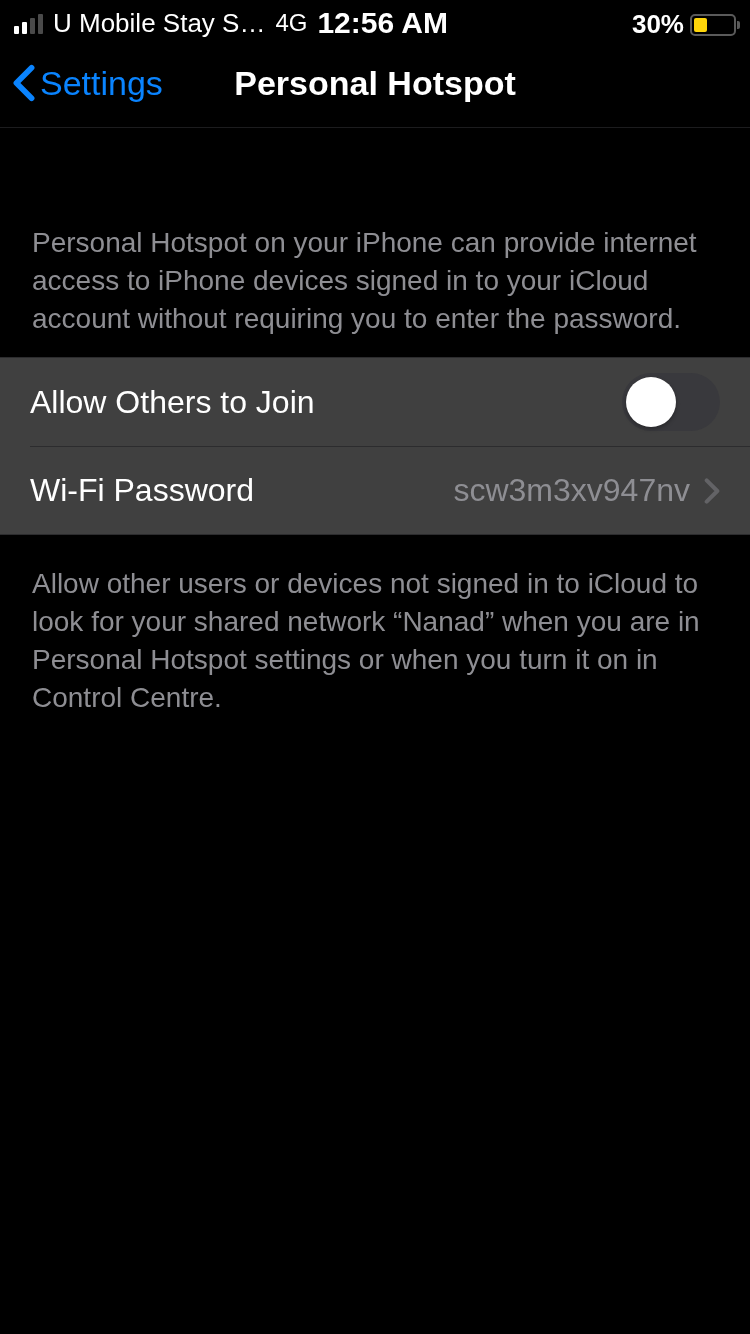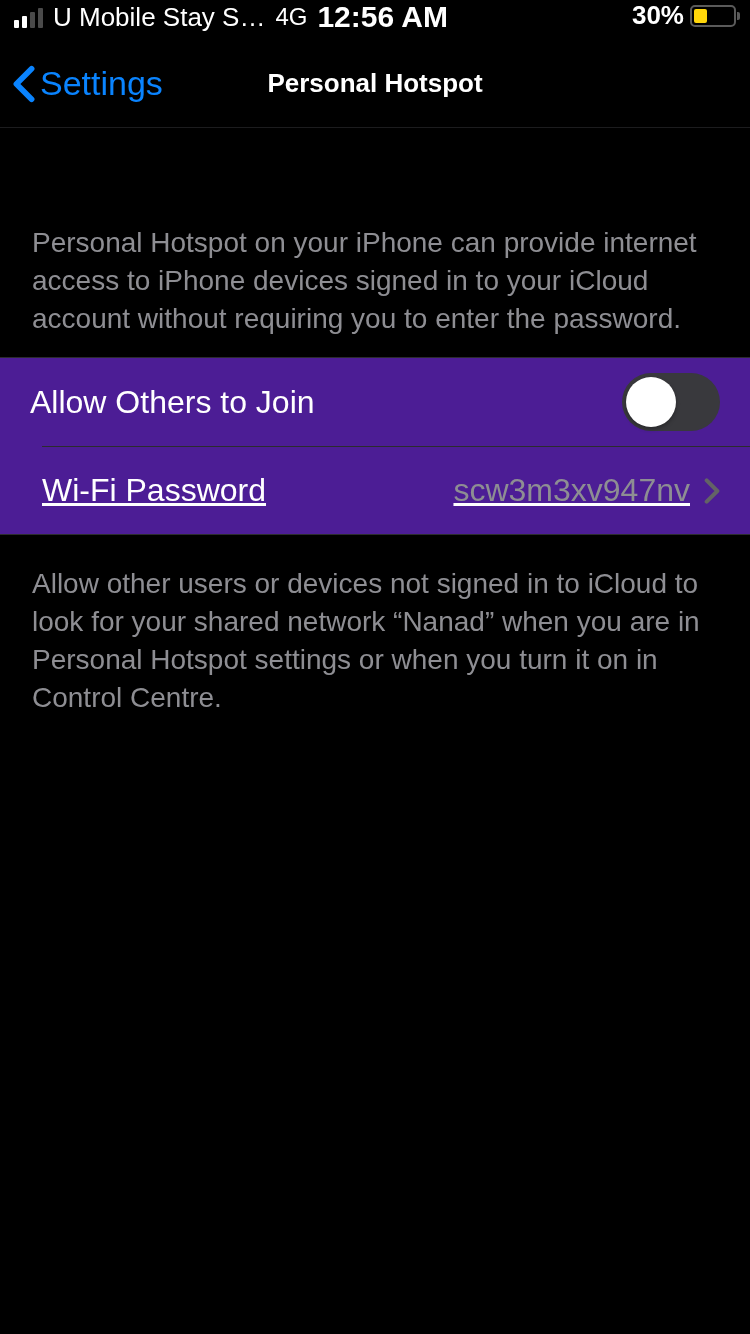--- a/index.html
+++ b/index.html
@@ -14,21 +14,21 @@
       background: #000000;
       font-family: -apple-system, "SF Pro Text", "Helvetica Neue", Arial, sans-serif;
       color: #ffffff;
       overflow: hidden;
     }
 
     
     .status-bar {
       height: 40px;
       display: flex;
-      align-items: flex-start;
+      align-items: flex-end;
       justify-content: space-between;
       padding: 0 14px;
       font-size: 26px;
       font-weight: 600;
       color: #ffffff;
     }
     .status-left {
       display: flex;
       align-items: center;
       gap: 10px;
@@ -100,69 +100,68 @@
     
     .nav-bar {
       height: 88px;
       display: flex;
       align-items: center;
       position: relative;
       border-bottom: 1px solid #1c1c1e;
     }
     .back-button {
       display: flex;
-      align-items: center;
+      align-items: flex-start;
       color: #0a84ff;
       font-size: 34px;
       font-weight: 400;
       padding-left: 12px;
       gap: 4px;
     }
     .back-chevron {
       width: 24px;
       height: 38px;
     }
     .nav-title {
       position: absolute;
       left: 50%;
       transform: translateX(-50%);
-      font-size: 26px;
+      font-size: 34px;
       font-weight: 600;
       color: #ffffff;
     }
 
     
     .section-description {
       padding: 30px 32px 20px 32px;
       color: #8e8e93;
       font-size: 28px;
       line-height: 1.35;
       font-weight: 400;
     }
     .section-description.top {
       padding-top: 96px;
     }
 
     .list-group {
-      background: #4c1d95;
+      background: #404040;
       border-top: 0.5px solid #2c2c2e;
       border-bottom: 0.5px solid #2c2c2e;
     }
     .list-row {
       display: flex;
       align-items: center;
       justify-content: space-between;
       min-height: 88px;
       padding: 0 30px;
     }
     .list-row + .list-row {
       border-top: 0.5px solid #2c2c2e;
-      margin-left: 42px;
+      margin-left: 30px;
       padding-left: 0;
-      text-decoration: underline;
     }
     .row-label {
       font-size: 32px;
       color: #ffffff;
     }
     .row-right {
       display: flex;
       align-items: center;
       gap: 14px;
     }

